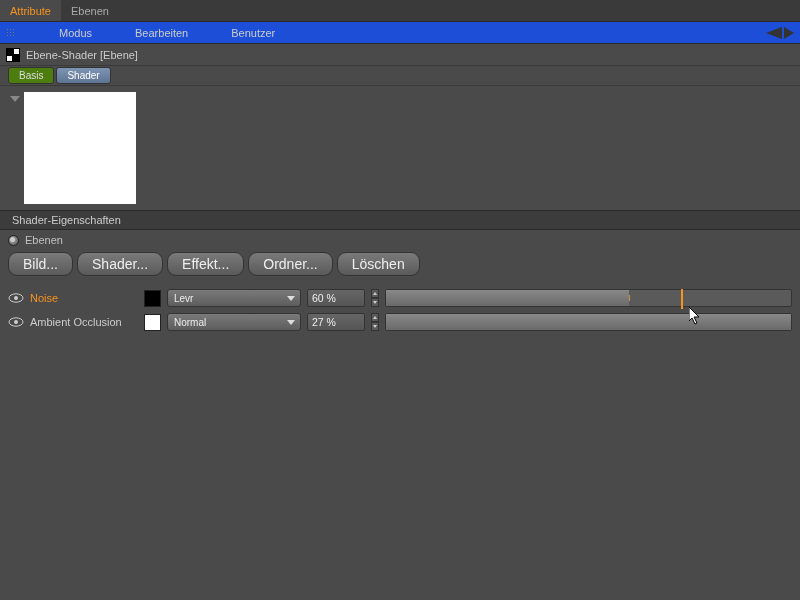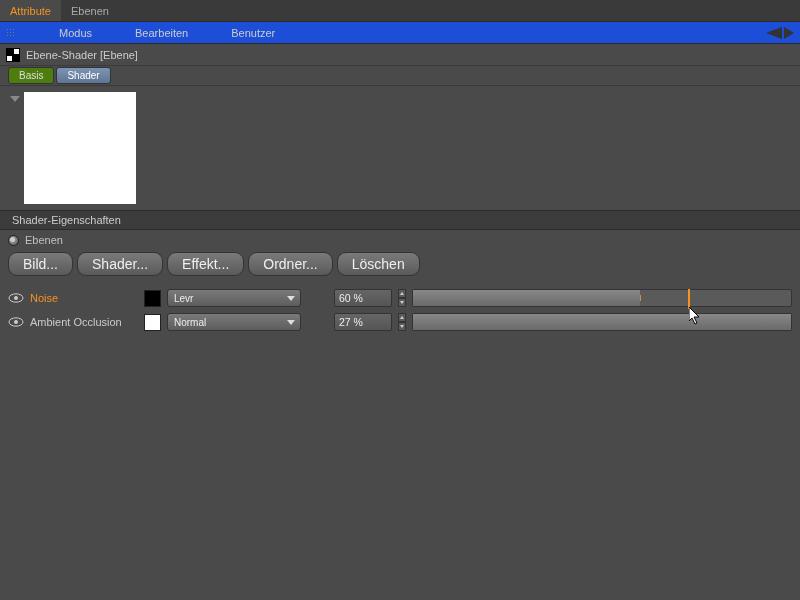--- a/index.html
+++ b/index.html
@@ -33,21 +33,21 @@
 .layer-row { display: flex; align-items: center; gap: 6px; height: 24px; position: relative; }
 .eye-icon { width: 16px; height: 10px; position: relative; }
 .eye-icon svg { display: block; }
 .layer-name { min-width: 108px; color: #ccc; cursor: pointer; }
 .layer-name.selected { color: #f7931e; }
 .swatch { width: 17px; height: 17px; border: 1px solid #222; }
 .swatch.noise { background: #000; }
 .swatch.white { background: #fff; }
 .dropdown { width: 134px; height: 18px; background: linear-gradient(#7a7a7a,#5d5d5d); border: 1px solid #333; border-radius: 3px; color: #eee; display: flex; align-items: center; padding: 0 6px; position: relative; cursor: pointer; font-size: 10px; }
 .dropdown::after { content: ''; position: absolute; right: 5px; top: 6px; width: 0; height: 0; border-left: 4px solid transparent; border-right: 4px solid transparent; border-top: 5px solid #ddd; }
-.num-input { width: 58px; height: 18px; background: linear-gradient(#666,#555); border: 1px solid #333; color: #eee; padding: 0 4px; display: flex; align-items: center; border-radius: 2px; font-size: 10.5px; margin-left: 27px; }
+.num-input { width: 58px; height: 18px; background: linear-gradient(#666,#555); border: 1px solid #333; color: #eee; padding: 0 4px; display: flex; align-items: center; border-radius: 2px; font-size: 10.5px; }
 .spinner { width: 8px; height: 18px; display: flex; flex-direction: column; }
 .spinner div { flex: 1; background: #5a5a5a; border: 1px solid #333; position: relative; cursor: pointer; }
 .spinner div:first-child::after { content: ''; position: absolute; left: 1px; top: 2px; border-left: 2.5px solid transparent; border-right: 2.5px solid transparent; border-bottom: 3px solid #ccc; }
 .spinner div:last-child::after { content: ''; position: absolute; left: 1px; top: 2px; border-left: 2.5px solid transparent; border-right: 2.5px solid transparent; border-top: 3px solid #ccc; }
 .slider { flex: 1; height: 18px; background: #5a5a5a; border: 1px solid #333; position: relative; cursor: pointer; border-radius: 2px; }
 .slider-fill { position: absolute; top: 0; left: 0; bottom: 0; background: linear-gradient(#888,#6a6a6a); }
 .slider-tick { position: absolute; top: 30%; bottom: 30%; width: 1px; background: rgba(255,165,60,0.7); }
 .slider-handle { position: absolute; top: -1px; width: 2px; height: 20px; background: #f7931e; }
 .cursor { position: absolute; width: 14px; height: 18px; pointer-events: none; z-index: 100; }
 </style>

